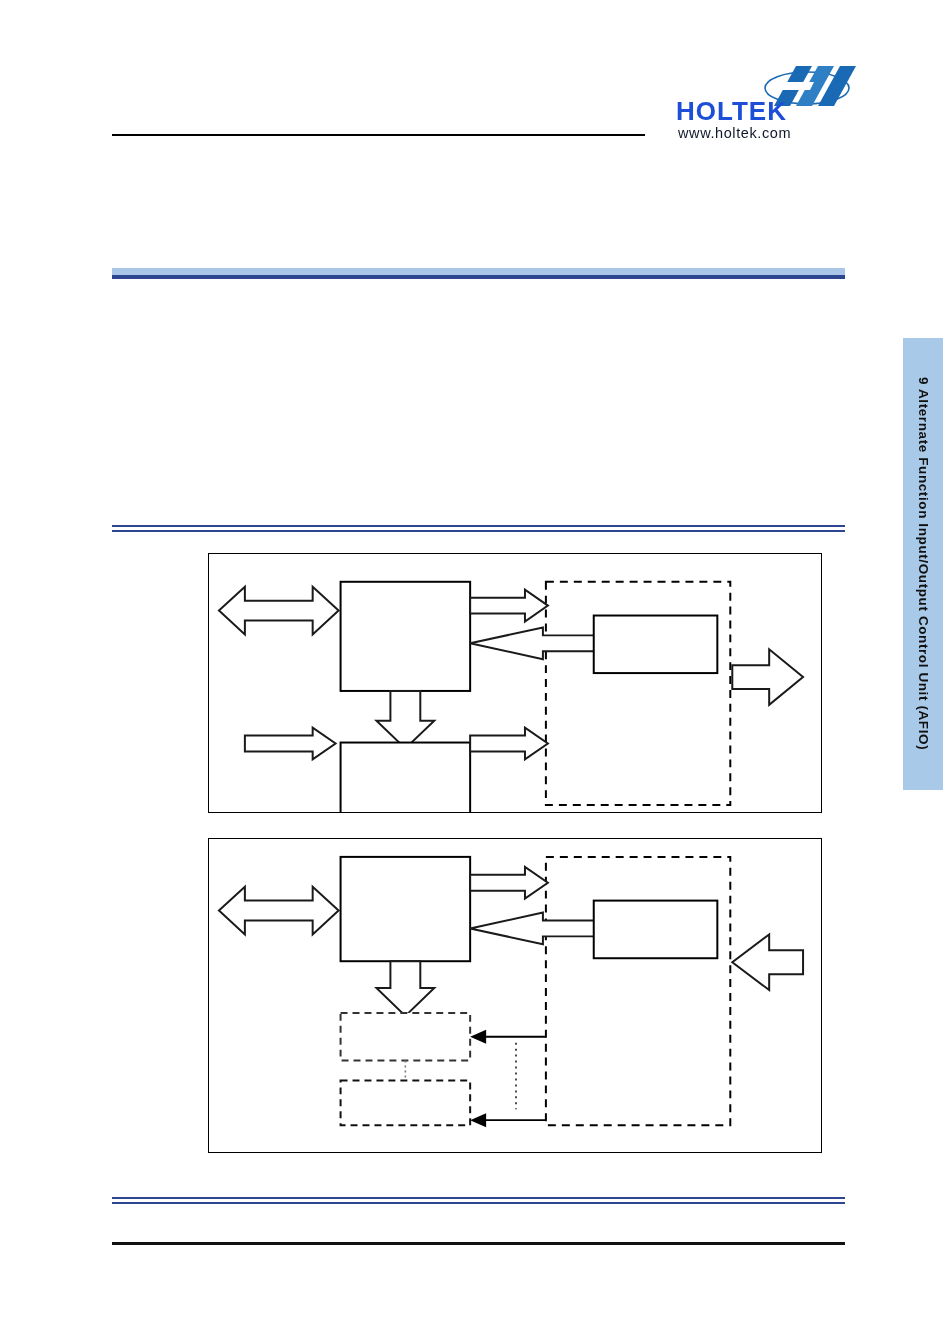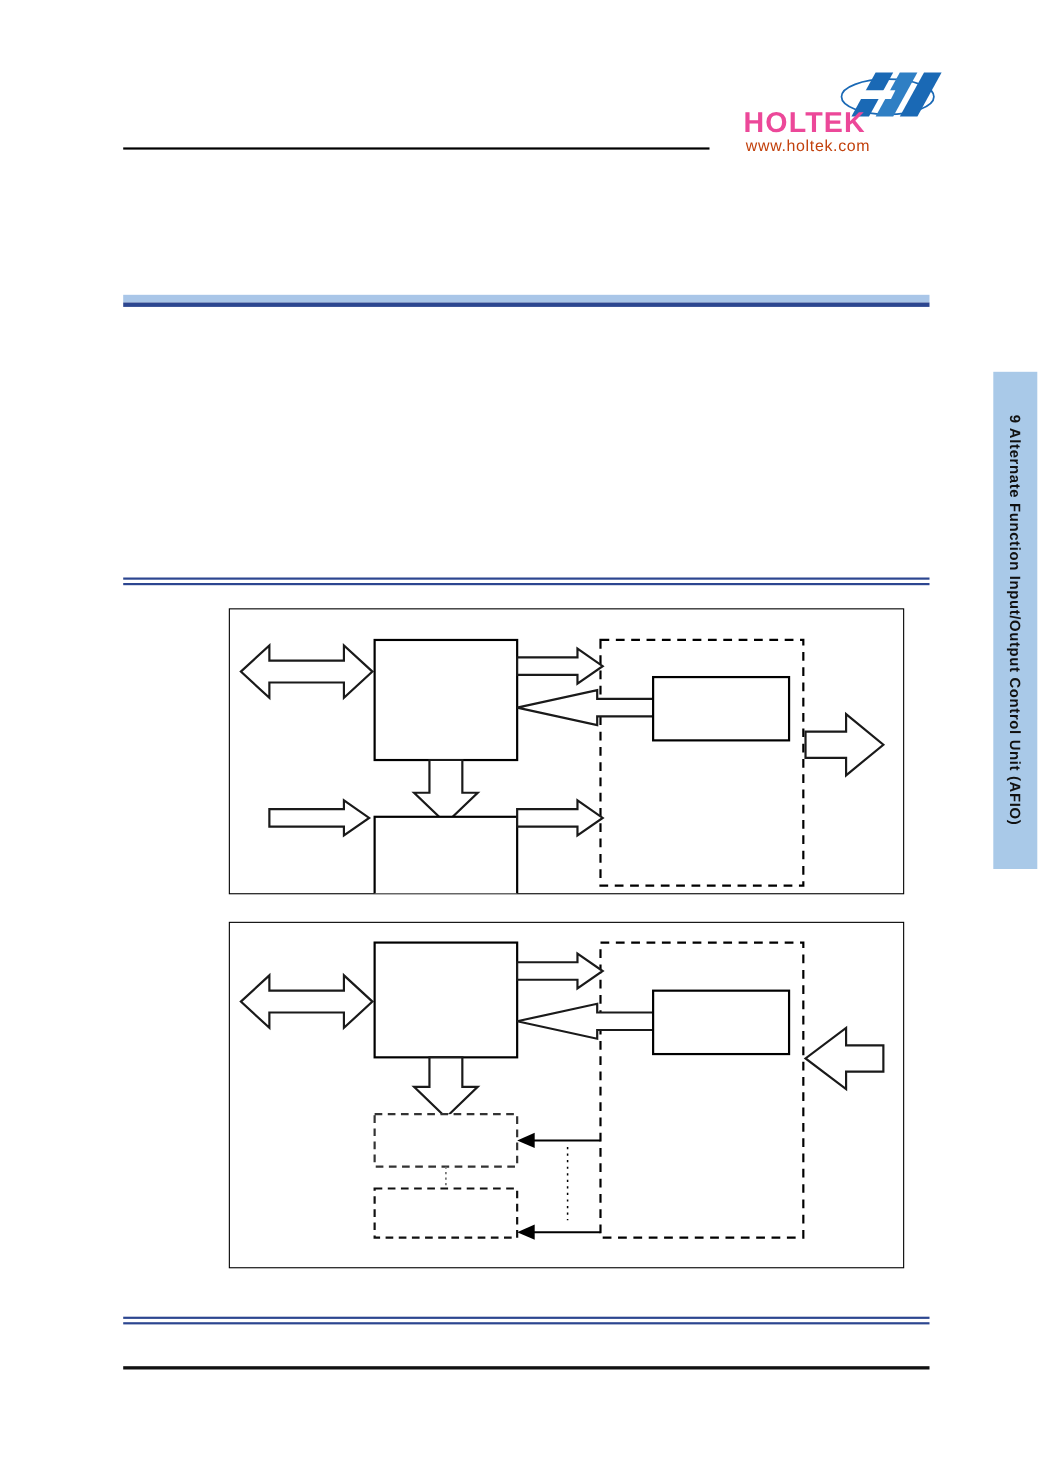--- a/index.html
+++ b/index.html
@@ -39,31 +39,31 @@
     width: 102px;
     height: 52px;
   }
   .logo-word {
     position: absolute;
     left: 0px;
     top: 36px;
     font-size: 26px;
     font-weight: bold;
     letter-spacing: 1px;
-    color: #ec4899;
+    color: #1d4ed8;
     font-family: "Liberation Sans", sans-serif;
     line-height: 1;
   }
   .logo-url {
     position: absolute;
     left: 2px;
     top: 64px;
     font-size: 14.5px;
     letter-spacing: 0.6px;
-    color: #c2410c;
+    color: #0f172a;
     font-family: "Liberation Sans", sans-serif;
     line-height: 1;
   }
   .header-rule {
     position: absolute;
     left: 112px;
     top: 134px;
     width: 533px;
     height: 2px;
     background: #000000;

